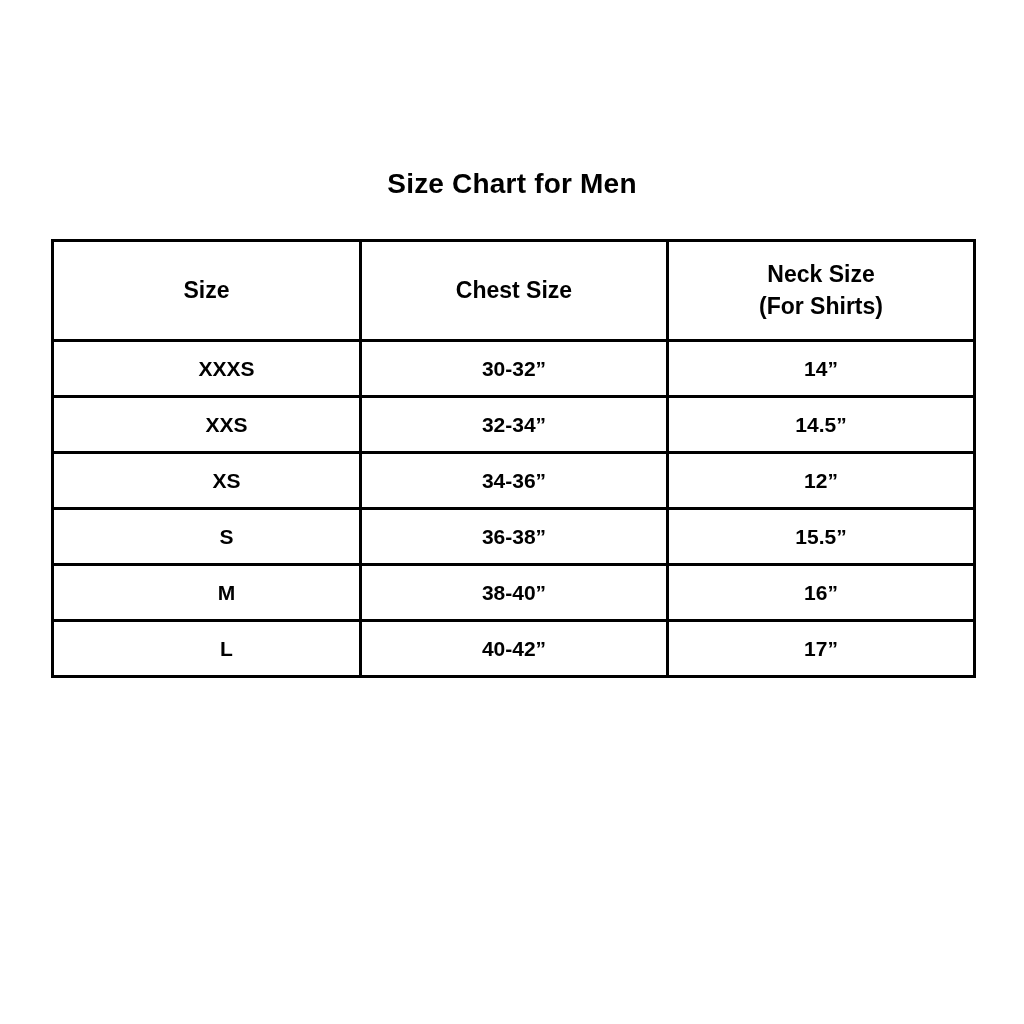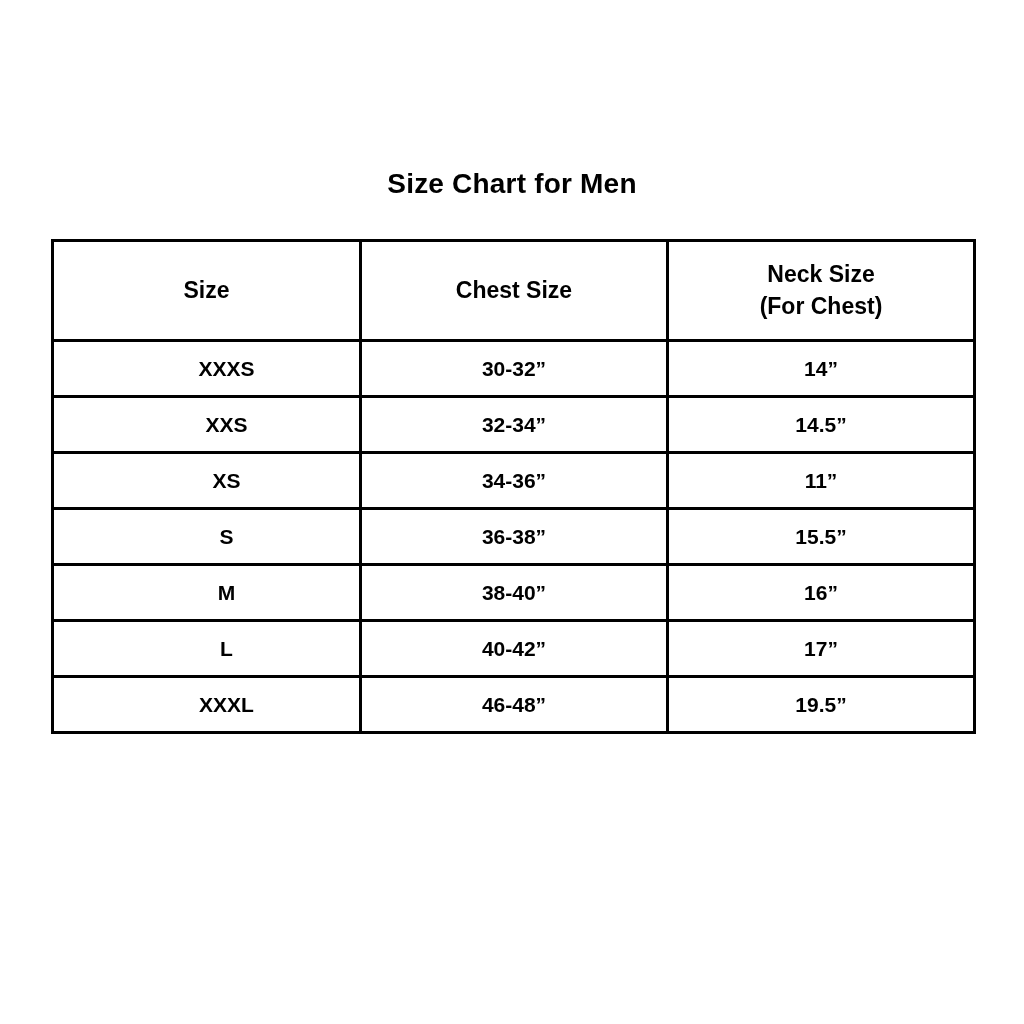--- a/index.html
+++ b/index.html
@@ -89,57 +89,52 @@
       <thead>
         <tr>
           <th>
             <span>Size</span>
           </th>
           <th>
             <span>Chest Size</span>
           </th>
           <th>
             <span>Neck Size</span>
-            <span class="sub">(For Chest)</span>
+            <span class="sub">(For Shirts)</span>
           </th>
         </tr>
       </thead>
       <tbody>
         <tr>
           <td class="size-cell">XXXS</td>
           <td>30-32”</td>
           <td>14”</td>
         </tr>
         <tr>
           <td class="size-cell">XXS</td>
           <td>32-34”</td>
           <td>14.5”</td>
         </tr>
         <tr>
           <td class="size-cell">XS</td>
           <td>34-36”</td>
-          <td>11”</td>
+          <td>12”</td>
         </tr>
         <tr>
           <td class="size-cell">S</td>
           <td>36-38”</td>
           <td>15.5”</td>
         </tr>
         <tr>
           <td class="size-cell">M</td>
           <td>38-40”</td>
           <td>16”</td>
         </tr>
         <tr>
           <td class="size-cell">L</td>
           <td>40-42”</td>
           <td>17”</td>
         </tr>
-        <tr>
-          <td class="size-cell">XXXL</td>
-          <td>46-48”</td>
-          <td>19.5”</td>
-        </tr>
       </tbody>
     </table>
   </div>
 
 </div>
 
 </body></html>

